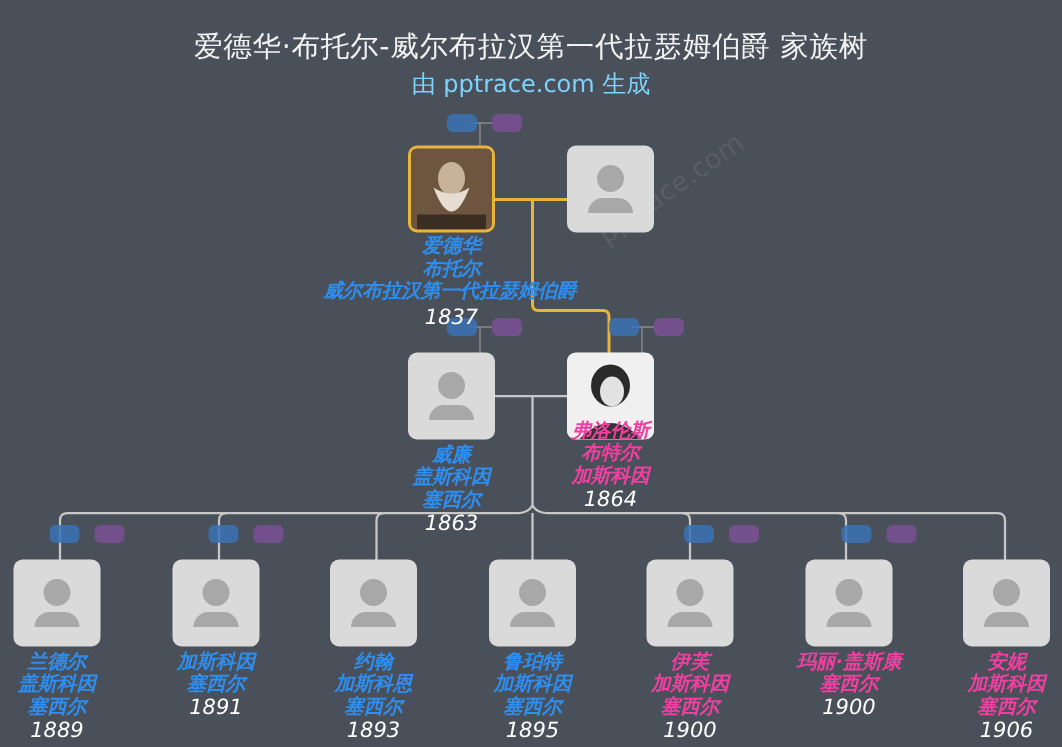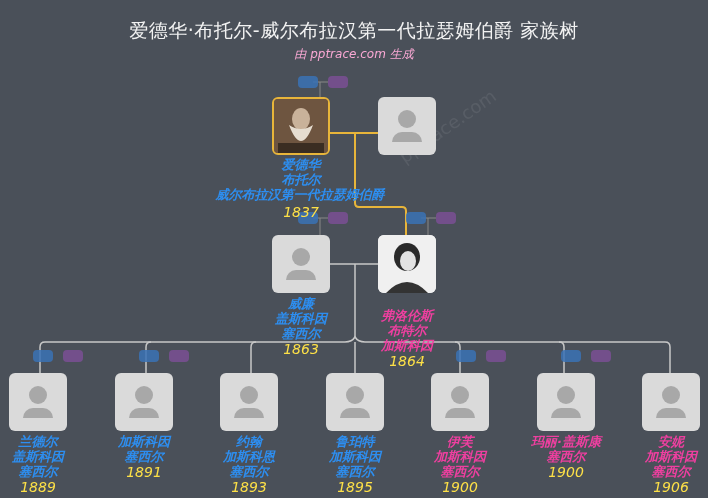--- a/index.html
+++ b/index.html
@@ -8,42 +8,42 @@
     background: #4a5059;
     font-family: "DejaVu Sans", "Liberation Sans", sans-serif;
     position: relative;
   }
   .title {
     position: absolute; left: 0; top: 18px; width: 708px; text-align: center;
     color: #f2f2f2; font-size: 19px; letter-spacing: 0.5px;
   }
   .subtitle {
     position: absolute; left: 0; top: 46px; width: 708px; text-align: center;
-    color: #f9a8d4; font-size: 12px; font-style: italic;
+    color: #7dd3fc; font-size: 16px;
   }
   .watermark {
     position: absolute; left: 395px; top: 150px; color: rgba(255,255,255,0.08);
     font-size: 18px; transform: rotate(-35deg); transform-origin: left top;
     white-space: nowrap;
   }
   svg.lines { position: absolute; left: 0; top: 0; }
   .node { position: absolute; width: 58px; height: 58px; border-radius: 6px; background: #dadada; box-sizing: border-box; }
   .node.sel { border: 2px solid #e8b53a; }
   .node .head { position: absolute; left: 50%; top: 13px; width: 18px; height: 18px; margin-left: -9px; border-radius: 50%; background: #a8a8a8; }
   .node .body { position: absolute; left: 50%; top: 35px; width: 30px; height: 10px; margin-left: -15px; border-radius: 15px 15px 0 0; background: #a8a8a8; }
   .node.photo { overflow: hidden; }
   .badge { position: absolute; width: 20px; height: 12px; border-radius: 4px; }
   .badge.m { background: #3a72b5; opacity: .85; }
   .badge.f { background: #7a4f94; opacity: .85; }
   .label {
     position: absolute; width: 110px; text-align: center; font-size: 13px; line-height: 15px; font-weight: bold; font-style: italic;
   }
   .label.m { color: #2d8ef0; }
   .label.f { color: #ef3fa0; }
-  .year { display: block; color: #fde047; font-weight: normal; font-size: 14px; line-height: 16px; }
+  .year { display: block; color: #ffffff; font-weight: normal; font-size: 14px; line-height: 16px; }
 </style>
 </head>
 <body>
 
 <div class="title">爱德华·布托尔-威尔布拉汉第一代拉瑟姆伯爵 家族树</div>
 <div class="subtitle">由 pptrace.com 生成</div>
 <div class="watermark">pptrace.com</div>
 
 <svg class="lines" width="708" height="498">
 
@@ -114,21 +114,21 @@
 </div>
 
 <div class="node photo" style="left:378px;top:235px;background:#eee">
   <svg width="58" height="58">
     <rect width="58" height="58" fill="#f0f0f0"></rect>
     <ellipse cx="29" cy="22" rx="13" ry="14" fill="#2a2a2a"></ellipse>
     <ellipse cx="30" cy="26" rx="8" ry="10" fill="#e2e2e2"></ellipse>
     <path d="M8 58 Q29 36 50 58Z" fill="#333"></path>
   </svg>
 </div>
-<div class="label f" style="left:352px;top:308px">
+<div class="label f" style="left:352px;top:280px">
   <div>弗洛伦斯</div>
   <div>布特尔</div>
   <div>加斯科因</div>
   <span class="year">1864</span>
 </div>
 
 <div class="node" style="left:9px;top:373px">
     <div class="head"></div>
     <div class="body"></div>
   </div>

